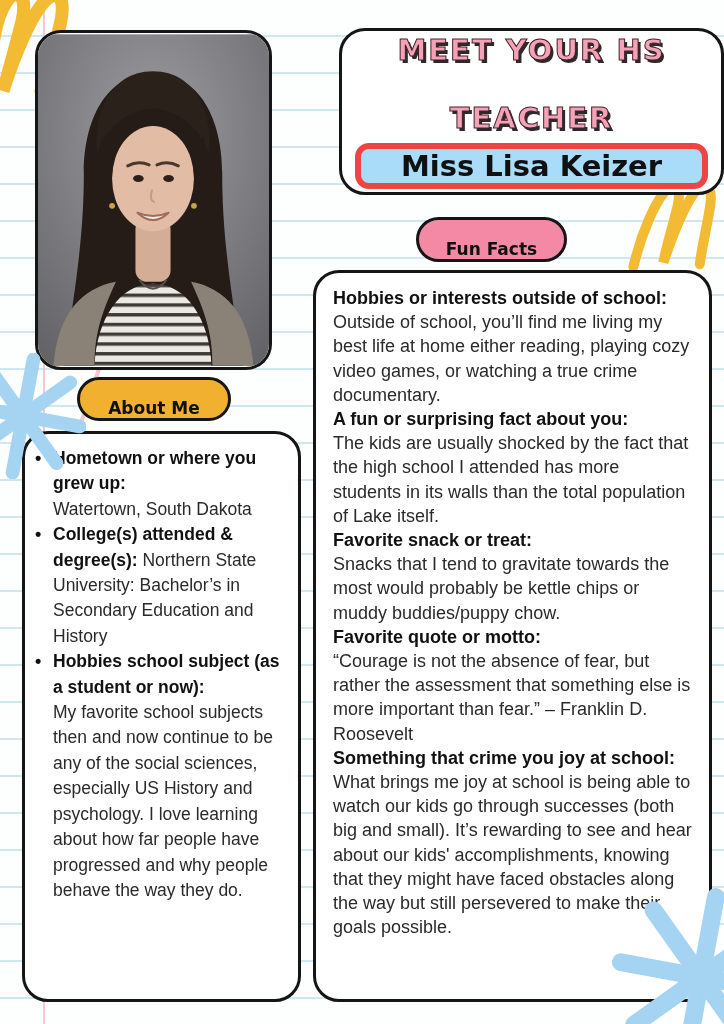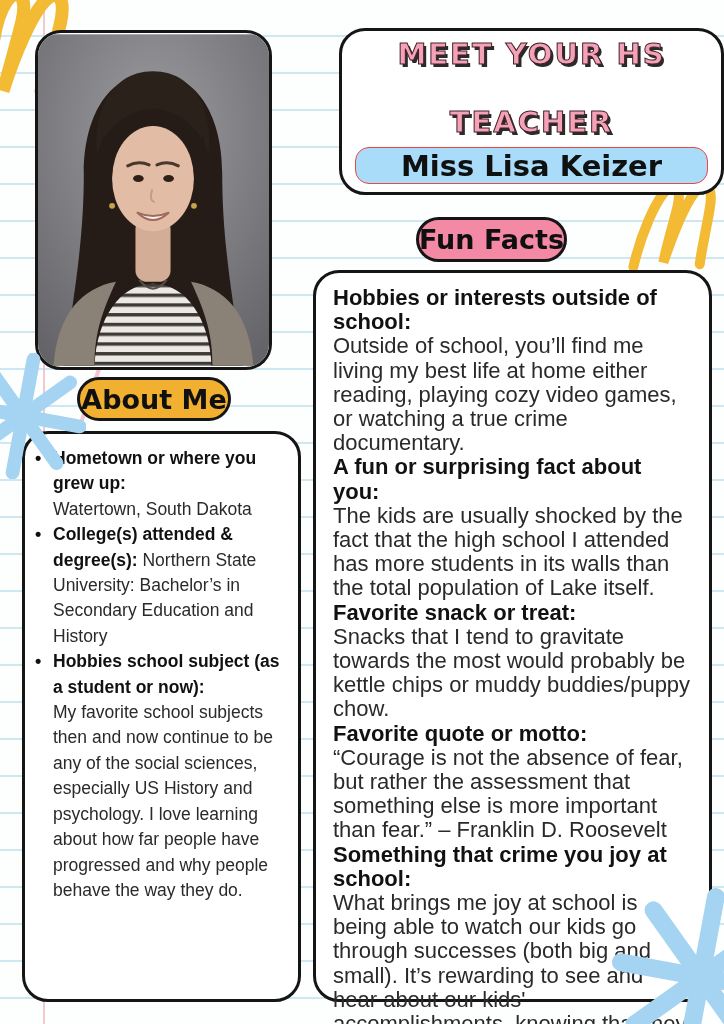--- a/index.html
+++ b/index.html
@@ -37,36 +37,36 @@
   .title-text{
     font-family:"DejaVu Sans",sans-serif;
     font-weight:bold;font-size:29px;line-height:34px;letter-spacing:2px;
     color:#f4a2b7;text-align:center;
     -webkit-text-stroke:1px #452029;
     text-shadow:2.5px 2.5px 0 #2b2b2b;
     margin:0;
   }
   .name-pill{
     margin-top:8px;width:353px;height:47px;
-    background:#a9dcf9;border:1px solid #ef4444;border-radius:14px;
+    background:#a9dcf9;border:6px solid #ef4444;border-radius:14px;
     box-sizing:border-box;display:flex;align-items:center;justify-content:center;
     font-family:"DejaVu Sans",sans-serif;font-weight:bold;font-size:29px;color:#101010;
   }
   .pill{
     position:absolute;border:3px solid #151515;box-sizing:border-box;
-    display:flex;align-items:center;justify-content:center;
-    font-family:"DejaVu Sans",sans-serif;font-weight:bold;font-size:27px;color:#101010;
+    display:flex;align-items:flex-end;justify-content:center;
+    font-family:"DejaVu Sans",sans-serif;font-weight:bold;font-size:17px;color:#101010;
     z-index:5;
   }
   .facts-pill{left:416px;top:217px;width:151px;height:45px;background:#f489a6;border-radius:23px;}
   .about-pill{left:77px;top:377px;width:154px;height:44px;background:#f1b02f;border-radius:22px;}
 
   .facts-box{
     left:313px;top:270px;width:399px;height:732px;
-    padding:13px 17px;font-size:22px;line-height:24.2px;color:#2a2a2a;
+    padding:13px 17px;font-size:18px;line-height:24.2px;color:#2a2a2a;
   }
   .facts-box p{margin:0;}
   .lbl{font-weight:bold;color:#111;display:block;}
   .lbl.inline{display:inline;}
 
   .about-box{
     left:22px;top:431px;width:279px;height:571px;
     padding:12px 8px 12px 10px;font-size:17.5px;line-height:25.4px;color:#2a2a2a;
   }
   .about-box ul{margin:0;padding:0;list-style:none;}

